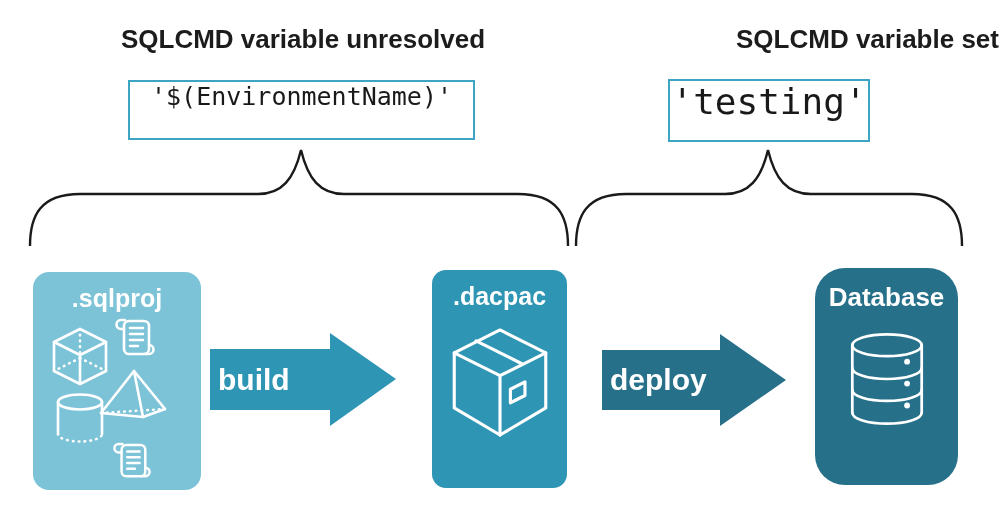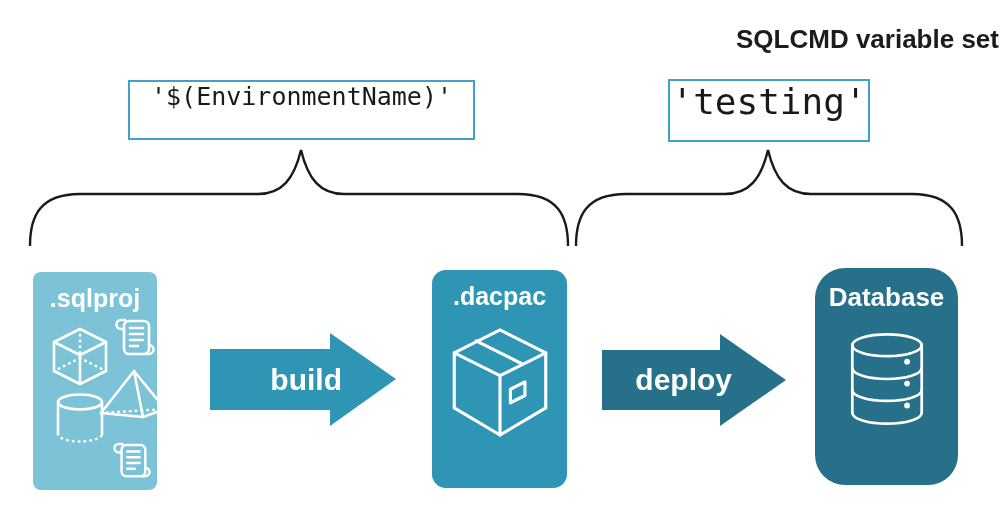--- a/index.html
+++ b/index.html
@@ -24,51 +24,52 @@
     color:var(--code-text,#191919); white-space:nowrap;
     box-sizing:border-box;
   }
   #codebox-left  { left:128px; top:80px; width:347px; height:60px; font-size:25px; }
   #codebox-right { left:668px; top:79px; width:202px; height:63px; font-size:36px; }
 
   .layer { position:absolute; left:0; top:0; width:1000px; height:522px; pointer-events:none; }
   .brace { fill:none; stroke:var(--line,#1a1a1a); stroke-width:2.4px; }
 
   .card { position:absolute; }
-  #card-sqlproj  { left:33px;  top:272px; width:124px; height:218px; background:var(--light-teal,#7cc3d8); border-radius:8px; }
+  #card-sqlproj  { left:33px;  top:272px; width:168px; height:218px; background:var(--light-teal,#7cc3d8); border-radius:16px; }
   #card-dacpac   { left:432px; top:270px; width:135px; height:218px; background:var(--mid-teal,#2e96b4);  border-radius:14px; }
   #card-database { left:815px; top:268px; width:143px; height:217px; background:var(--dark-teal,#26708a); border-radius:30px; }
 
   .card-label {
     position:absolute; left:0; right:0; top:12px; text-align:center;
     color:var(--label-text,#fff); font-weight:700; font-size:25px; white-space:nowrap;
   }
   #card-database .card-label { top:14px; font-size:26px; }
 
   .icon { position:absolute; }
   .icon svg { display:block; width:100%; height:100%; }
 
   .arrow-build  { fill:var(--mid-teal,#2e96b4); }
   .arrow-deploy { fill:var(--dark-teal,#26708a); }
   .arrow-label {
     position:absolute; color:var(--label-text,#fff); font-weight:700;
-    font-size:30px; text-align:right; line-height:56px; white-space:nowrap;
+    font-size:30px; text-align:left; line-height:56px; white-space:nowrap;
   }
   #label-build  { left:218px; top:352px; width:124px; height:56px; }
   #label-deploy { left:610px; top:352px; width:122px; height:56px; }
 
   .wicon { fill:none; stroke:var(--label-text,#fff); stroke-linecap:round; stroke-linejoin:round; }
   .wdash { stroke-dasharray:0.6 5.2; }
   .wdot  { fill:var(--label-text,#fff); stroke:none; }
 </style>
 </head>
 <body>
 
 <div class="canvas">
 
+  <div class="title" id="title-left">SQLCMD variable unresolved</div>
   <div class="title" id="title-right">SQLCMD variable set</div>
 
   <div class="codebox" id="codebox-left">
     <span>'$(EnvironmentName)'</span>
   </div>
   <div class="codebox" id="codebox-right">
     <span>'testing'</span>
   </div>
 
   <svg class="layer" viewBox="0 0 1000 522">

